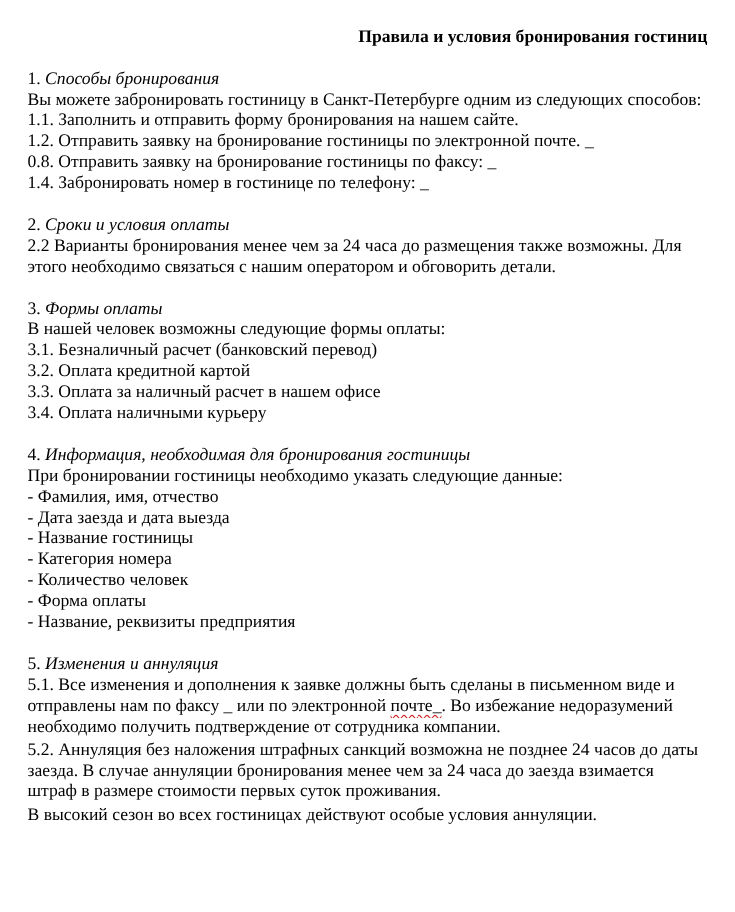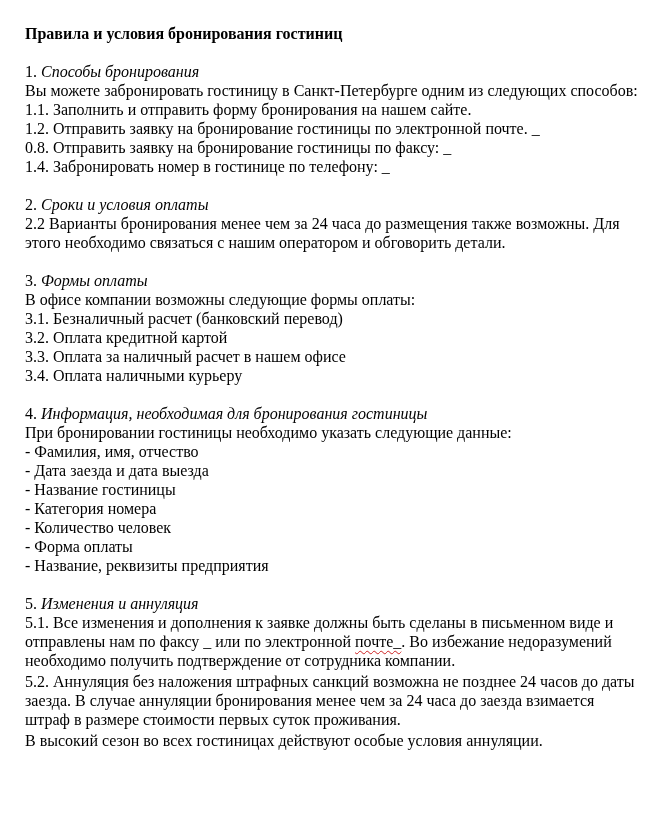--- a/index.html
+++ b/index.html
@@ -23,20 +23,21 @@
   }
   .doc-inner {
     width: 618px;
   }
   .title {
     margin: 0;
     font-size: 16px;
     line-height: 19px;
     font-weight: bold;
     font-style: normal;
+    text-align: right;
   }
   .sec {
     margin-top: 19px;
   }
   .sec-heading {
     margin: 0;
   }
   .sec-num {
     font-weight: normal;
     font-style: normal;
@@ -86,21 +87,21 @@
         <span class="sec-title">Сроки и условия оплаты</span>
       </div>
       <p class="para">2.2 Варианты бронирования менее чем за 24 часа до размещения также возможны. Для этого необходимо связаться с нашим оператором и обговорить детали.</p>
     </section>
 
     <section class="sec">
       <div class="sec-heading">
         <span class="sec-num">3.</span>
         <span class="sec-title">Формы оплаты</span>
       </div>
-      <p class="para">В офисе компании возможны следующие формы оплаты:</p>
+      <p class="para">В нашей человек возможны следующие формы оплаты:</p>
       <p class="para">3.1. Безналичный расчет (банковский перевод)</p>
       <p class="para">3.2. Оплата кредитной картой</p>
       <p class="para">3.3. Оплата за наличный расчет в нашем офисе</p>
       <p class="para">3.4. Оплата наличными курьеру</p>
     </section>
 
     <section class="sec">
       <div class="sec-heading">
         <span class="sec-num">4.</span>
         <span class="sec-title">Информация, необходимая для бронирования гостиницы</span>

